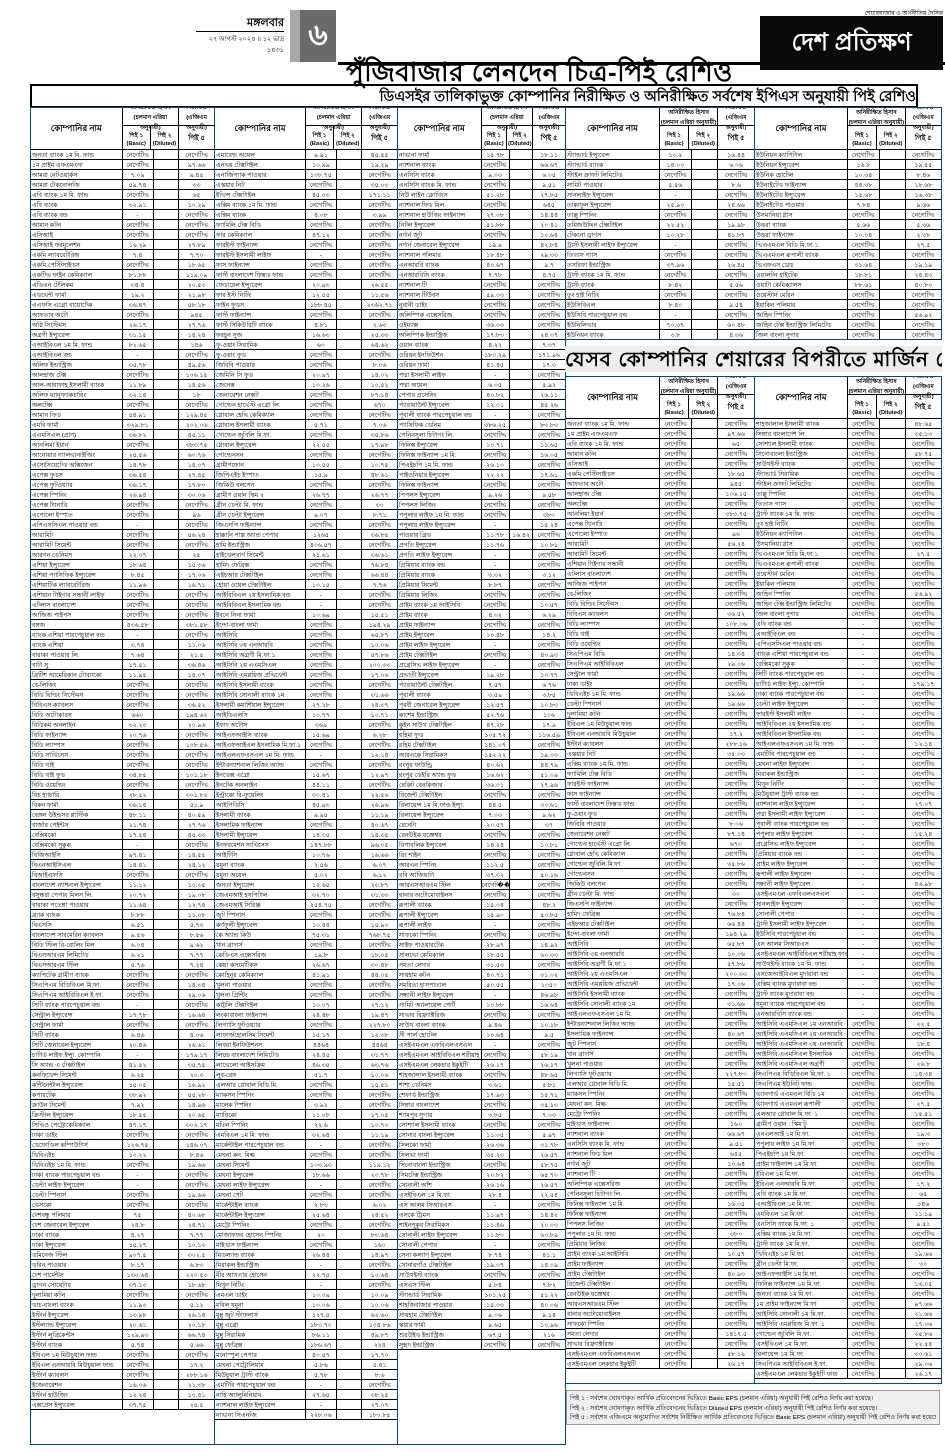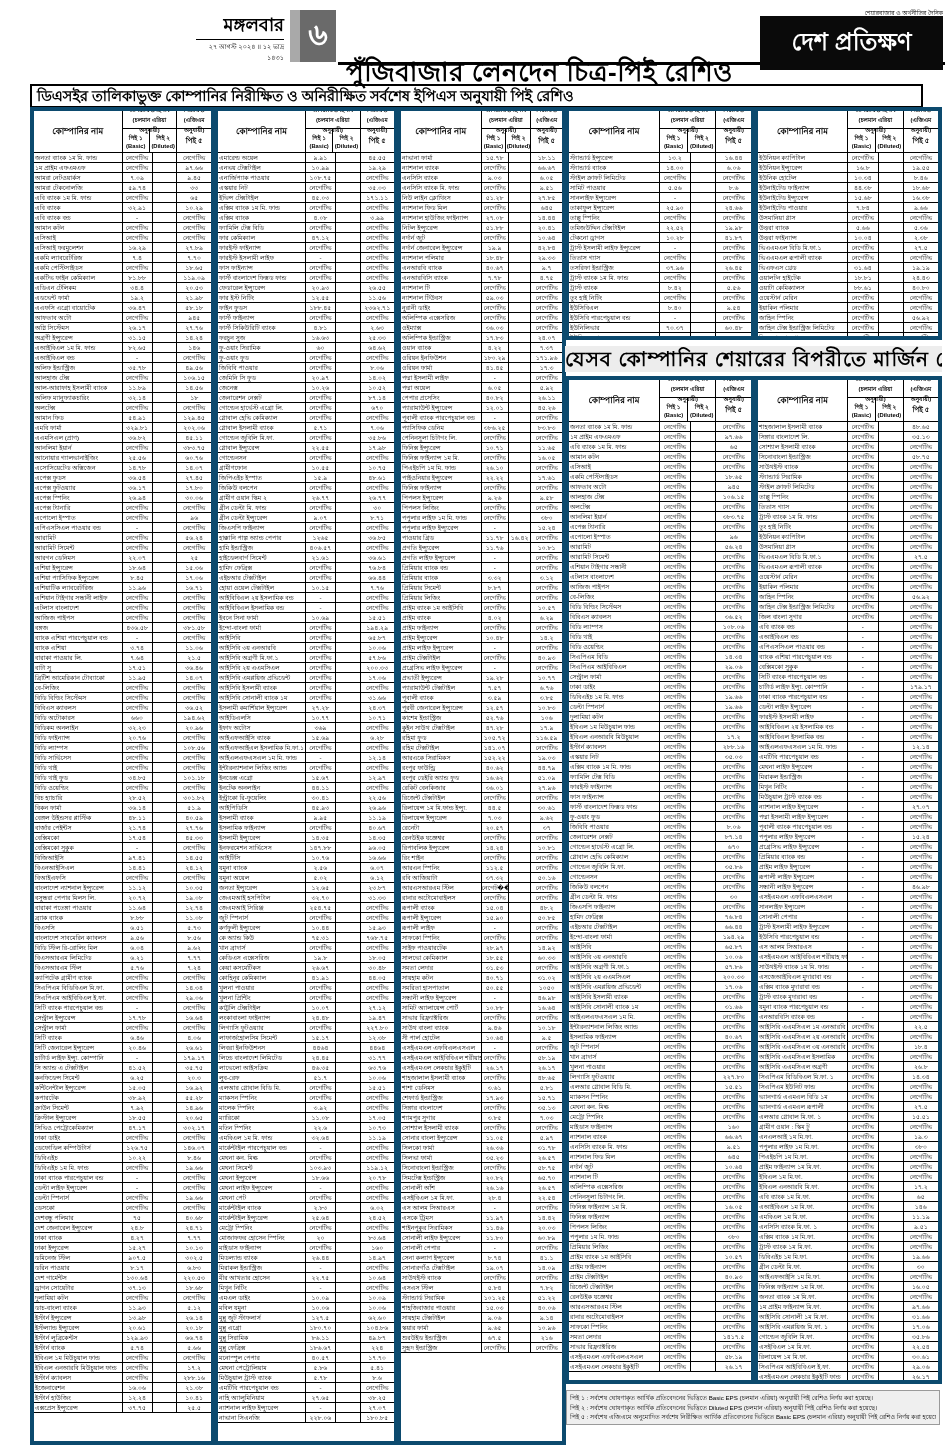--- a/index.html
+++ b/index.html
@@ -1,36 +1,36 @@
 <!DOCTYPE html>
 <html><head>
 <meta charset="utf-8">
 <style>
   html,body{margin:0;padding:0;background:#fff;}
   .page{position:relative;width:945px;height:1452px;background:#fff;overflow:hidden;
         font-family:"Liberation Sans","DejaVu Sans",sans-serif;color:#000;}
   
   .date-block{position:absolute;left:196px;top:16px;width:88px;text-align:right;}
-  .date-day{font-weight:bold;font-size:18px;line-height:1.1;}
+  .date-day{font-weight:bold;font-size:11px;line-height:1.1;}
   .date-line{font-size:6.5px;margin-top:3px;border-top:1px solid #000;padding-top:2px;}
   .page-badge{position:absolute;left:290px;top:10px;width:46px;height:52px;background:#8a8a8a;display:flex;}
   .badge-strip{width:10px;height:100%;background:#a9a9a9;}
   .badge-num{flex:1;display:flex;align-items:center;justify-content:center;background:#6a6a6a;
              color:#fff;font-size:30px;font-weight:bold;}
   .section-title{position:absolute;left:346px;top:20px;font-size:26px;font-weight:bold;letter-spacing:.5px;margin-top:32px;}
   .mast-rule{position:absolute;left:338px;top:62px;width:607px;height:3px;background:#000;}
   .logo-box{position:absolute;left:760px;top:16px;width:183px;height:54px;background:#0a0a0a;color:#fff;
             display:flex;align-items:center;justify-content:center;font-size:24px;font-weight:bold;}
   .logo-tag{position:absolute;left:760px;top:8px;width:183px;text-align:right;font-size:6px;}
   
   .main-title{position:absolute;left:30px;top:84px;width:884px;height:20px;border:2px solid #000;
-              font-size:14.5px;font-weight:bold;line-height:20px;padding-left:5px;box-sizing:content-box;
-              white-space:nowrap;overflow:hidden;}
+              font-size:14.5px;font-weight:bold;line-height:20px;box-sizing:content-box;
+              white-space:nowrap;overflow:hidden;text-align:right;}
   
-  .pe-table{position:absolute;border:4px solid #0c4a6e;background:#fff;box-sizing:border-box;overflow:hidden;}
+  .pe-table{position:absolute;border:1px solid #0c4a6e;background:#fff;box-sizing:border-box;overflow:hidden;}
   .thead{display:grid;grid-template-columns:50% 31% 19%;height:41px;border-bottom:1px solid #000;
          font-size:5.8px;font-weight:bold;text-align:center;}
   .hn{display:flex;align-items:center;justify-content:center;border-right:1px solid #000;font-size:8.5px;}
   .hu{display:flex;flex-direction:column;border-right:1px solid #000;}
   .hu1{height:17px;border-bottom:1px solid #000;display:flex;flex-direction:column;justify-content:center;}
   .hu2{display:flex;flex:1;}
   .hu2 span{flex:1;display:flex;flex-direction:column;align-items:center;justify-content:center;}
   .hu2 span:first-child{border-right:1px solid #000;}
   .ha{display:flex;flex-direction:column;}
   .ha1{height:17px;border-bottom:1px solid #000;display:flex;align-items:center;justify-content:center;}

